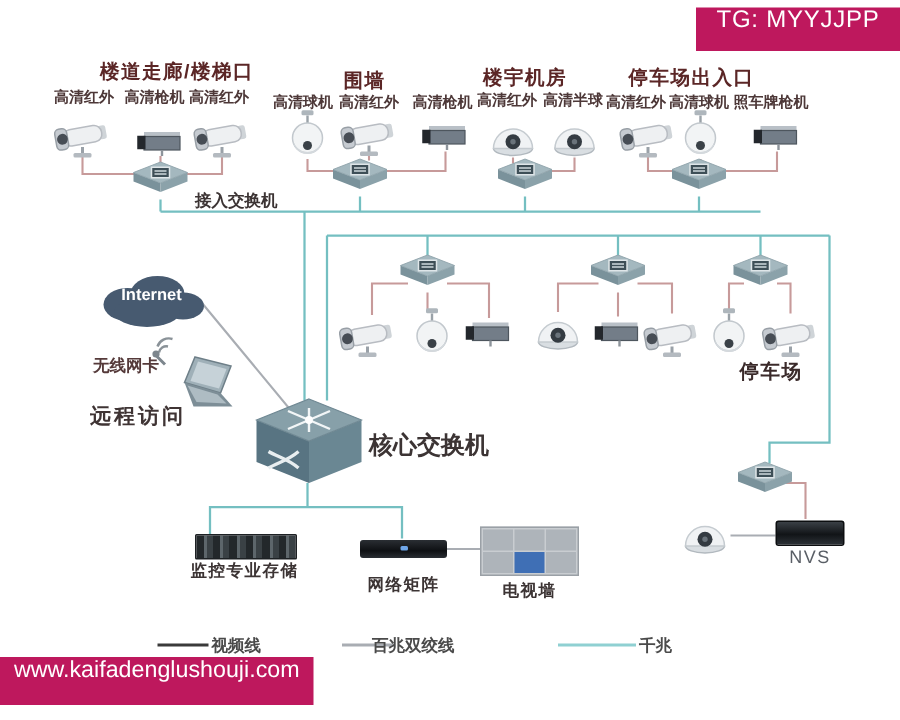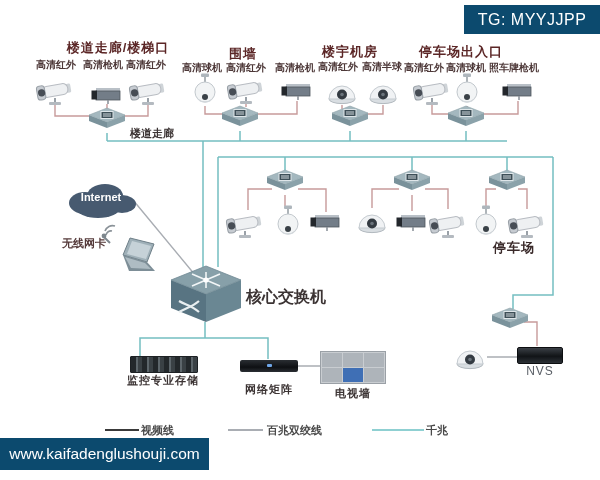--- a/index.html
+++ b/index.html
@@ -8,21 +8,21 @@
   .abs{position:absolute;}
   .ctr{transform:translateX(-50%);white-space:nowrap;text-align:center;}
   .grp-title{font-size:13px;font-weight:bold;color:#5b2626;letter-spacing:1px;}
   .cam-lbl{font-size:10px;font-weight:bold;color:#4d3838;}
   .mid-lbl{font-size:13px;font-weight:bold;color:#3a2a2a;letter-spacing:1px;}
   .dev-lbl{font-size:11px;font-weight:bold;color:#3c3434;letter-spacing:1px;}
   .sw-lbl{font-size:11px;font-weight:bold;color:#3c3434;white-space:nowrap;}
   .nvs-lbl{font-size:12px;color:#5a5f66;letter-spacing:1px;}
   .legend-lbl{font-size:11px;color:#4a4a4a;font-weight:bold;white-space:nowrap;}
   .legend-line{height:2px;top:429px;}
-  .wm-box{background:#0c4a6e;color:#fff;display:flex;align-items:center;justify-content:center;}
+  .wm-box{background:#be185d;color:#fff;display:flex;justify-content:center;}
   #tg-box{left:464px;top:5px;width:136px;height:29px;font-size:16px;letter-spacing:.5px;}
   #site-bar{left:0;top:438px;width:209px;height:32px;font-size:15.5px;}
   .icon{display:block;line-height:0;}
   .storage-box{width:66px;height:15px;background:repeating-linear-gradient(90deg,#23282b 0 5px,#5d666b 5px 7px,#3a4145 7px 11px);border:1px solid #1d2124;border-radius:1px;}
   .matrix-box{width:58px;height:12px;background:linear-gradient(#2a2e33,#0e1013 60%,#2a2e33);border-radius:2px;position:relative;}
   .matrix-box .led{position:absolute;left:27px;top:4px;width:5px;height:3px;background:#6fa6e8;border-radius:1px;}
   .tv-wall{width:66px;height:33px;background:#c9cdd1;border:1px solid #9aa0a6;display:grid;grid-template-columns:1fr 1fr 1fr;grid-template-rows:1fr 1fr;gap:1px;padding:1px;box-sizing:border-box;}
   .tv-wall div{background:#aeb4ba;}
   .tv-wall div.blue{background:#3f6fb5;}
   .nvs-box{width:44px;height:15px;background:linear-gradient(#3a3f45,#111417 55%,#2c3136);border-radius:2px;border:1px solid #0c0e10;}
@@ -84,21 +84,21 @@
   <span class="abs icon" style="left:88px;top:107px">
 <svg width="38" height="26" viewBox="0 0 38 26" xmlns="http://www.w3.org/2000/svg">
   <polygon points="1,8 19,15 19,21 1,14" fill="#7a929b"></polygon>
   <polygon points="19,15 37,8 37,14 19,21" fill="#8ba2aa"></polygon>
   <polygon points="19,1 37,8 19,15 1,8" fill="#a4b8bf" stroke="#8fa3aa" stroke-width="0.6"></polygon>
   <rect x="13" y="4.5" width="12" height="7" fill="#3e4f57" stroke="#dfe6e9" stroke-width="1"></rect>
   <line x1="15" y1="7" x2="23" y2="7" stroke="#cfd8dc" stroke-width="1"></line>
   <line x1="15" y1="9" x2="23" y2="9" stroke="#cfd8dc" stroke-width="1"></line>
 </svg>
 </span>
-  <div class="abs sw-lbl" style="left:130px;top:126px">楼道走廊</div>
+  <div class="abs sw-lbl" style="left:130px;top:126px">接入交换机</div>
 
   <div class="abs ctr grp-title" style="left:243px;top:45px">围墙</div>
   <div class="abs ctr cam-lbl" style="left:202px;top:61px">高清球机</div>
   <div class="abs ctr cam-lbl" style="left:246px;top:61px">高清红外</div>
   <div class="abs ctr cam-lbl" style="left:295px;top:61px">高清枪机</div>
   <span class="abs icon" style="left:190px;top:73px">
 <svg width="30" height="34" viewBox="0 0 30 34" xmlns="http://www.w3.org/2000/svg">
   <rect x="11" y="0.5" width="8" height="3.4" rx="1" fill="#aeb6bc"></rect>
   <line x1="15" y1="4" x2="15" y2="9" stroke="#9aa2a8" stroke-width="1.6"></line>
   <circle cx="15" cy="19" r="10" fill="#f2f4f5" stroke="#c2c8cd"></circle>
@@ -346,20 +346,21 @@
 </svg>
 </span>
   <span class="abs icon" style="left:102px;top:237px">
 <svg width="54" height="40" viewBox="0 0 54 40" xmlns="http://www.w3.org/2000/svg">
   <polygon points="28,1 52,7 45,25 21,18" fill="#9fb0b8" stroke="#6e7f88"></polygon>
   <polygon points="30,4 49,9 44,22 25,17" fill="#c6d2d8"></polygon>
   <polygon points="21,18 45,25 53,34 27,34" fill="#7d8e97"></polygon>
   <polygon points="23,20 43,26 49,32 29,31" fill="#aebcc3"></polygon>
 </svg>
 </span>
+  <div class="abs ctr" style="left:92px;top:269px;font-size:14px;font-weight:bold;color:#3f3434;letter-spacing:2px">远程访问</div>
 
   <span class="abs icon" style="left:170px;top:265px">
 <svg width="72" height="58" viewBox="0 0 72 58" xmlns="http://www.w3.org/2000/svg">
   <polygon points="1,15 36,29 36,57 1,43" fill="#587482"></polygon>
   <polygon points="36,29 71,15 71,43 36,57" fill="#6a8793"></polygon>
   <polygon points="36,1 71,15 36,29 1,15" fill="#87a0a9" stroke="#6f8893" stroke-width="0.8"></polygon>
   <g stroke="#f2f6f7" stroke-width="1.6">
     <line x1="36" y1="15" x2="22" y2="9"></line>
           <line x1="36" y1="15" x2="50" y2="9"></line>
     <line x1="36" y1="15" x2="22" y2="21"></line>
@@ -411,17 +412,17 @@
   <circle cx="17" cy="15.5" r="5" fill="#343b42"></circle>
   <circle cx="17" cy="15.5" r="1.8" fill="#6a737b"></circle>
 </svg>
 </span>
   <div class="abs nvs-box" style="left:517px;top:347px"></div>
   <div class="abs ctr nvs-lbl" style="left:540px;top:364px">NVS</div>
 
   <div class="abs legend-line" style="left:105px;width:34px;background:#3a3a3a"></div>
   <div class="abs legend-lbl" style="left:141px;top:423px">视频线</div>
   <div class="abs legend-line" style="left:228px;width:35px;background:#a9adb3"></div>
-  <div class="abs legend-lbl" style="left:267px;top:423px">百兆双绞线</div>
+  <div class="abs legend-lbl" style="left:248px;top:423px">百兆双绞线</div>
   <div class="abs legend-line" style="left:372px;width:52px;background:#8fd0d2"></div>
   <div class="abs legend-lbl" style="left:426px;top:423px">千兆</div>
 
 </div>
 
 </body></html>

